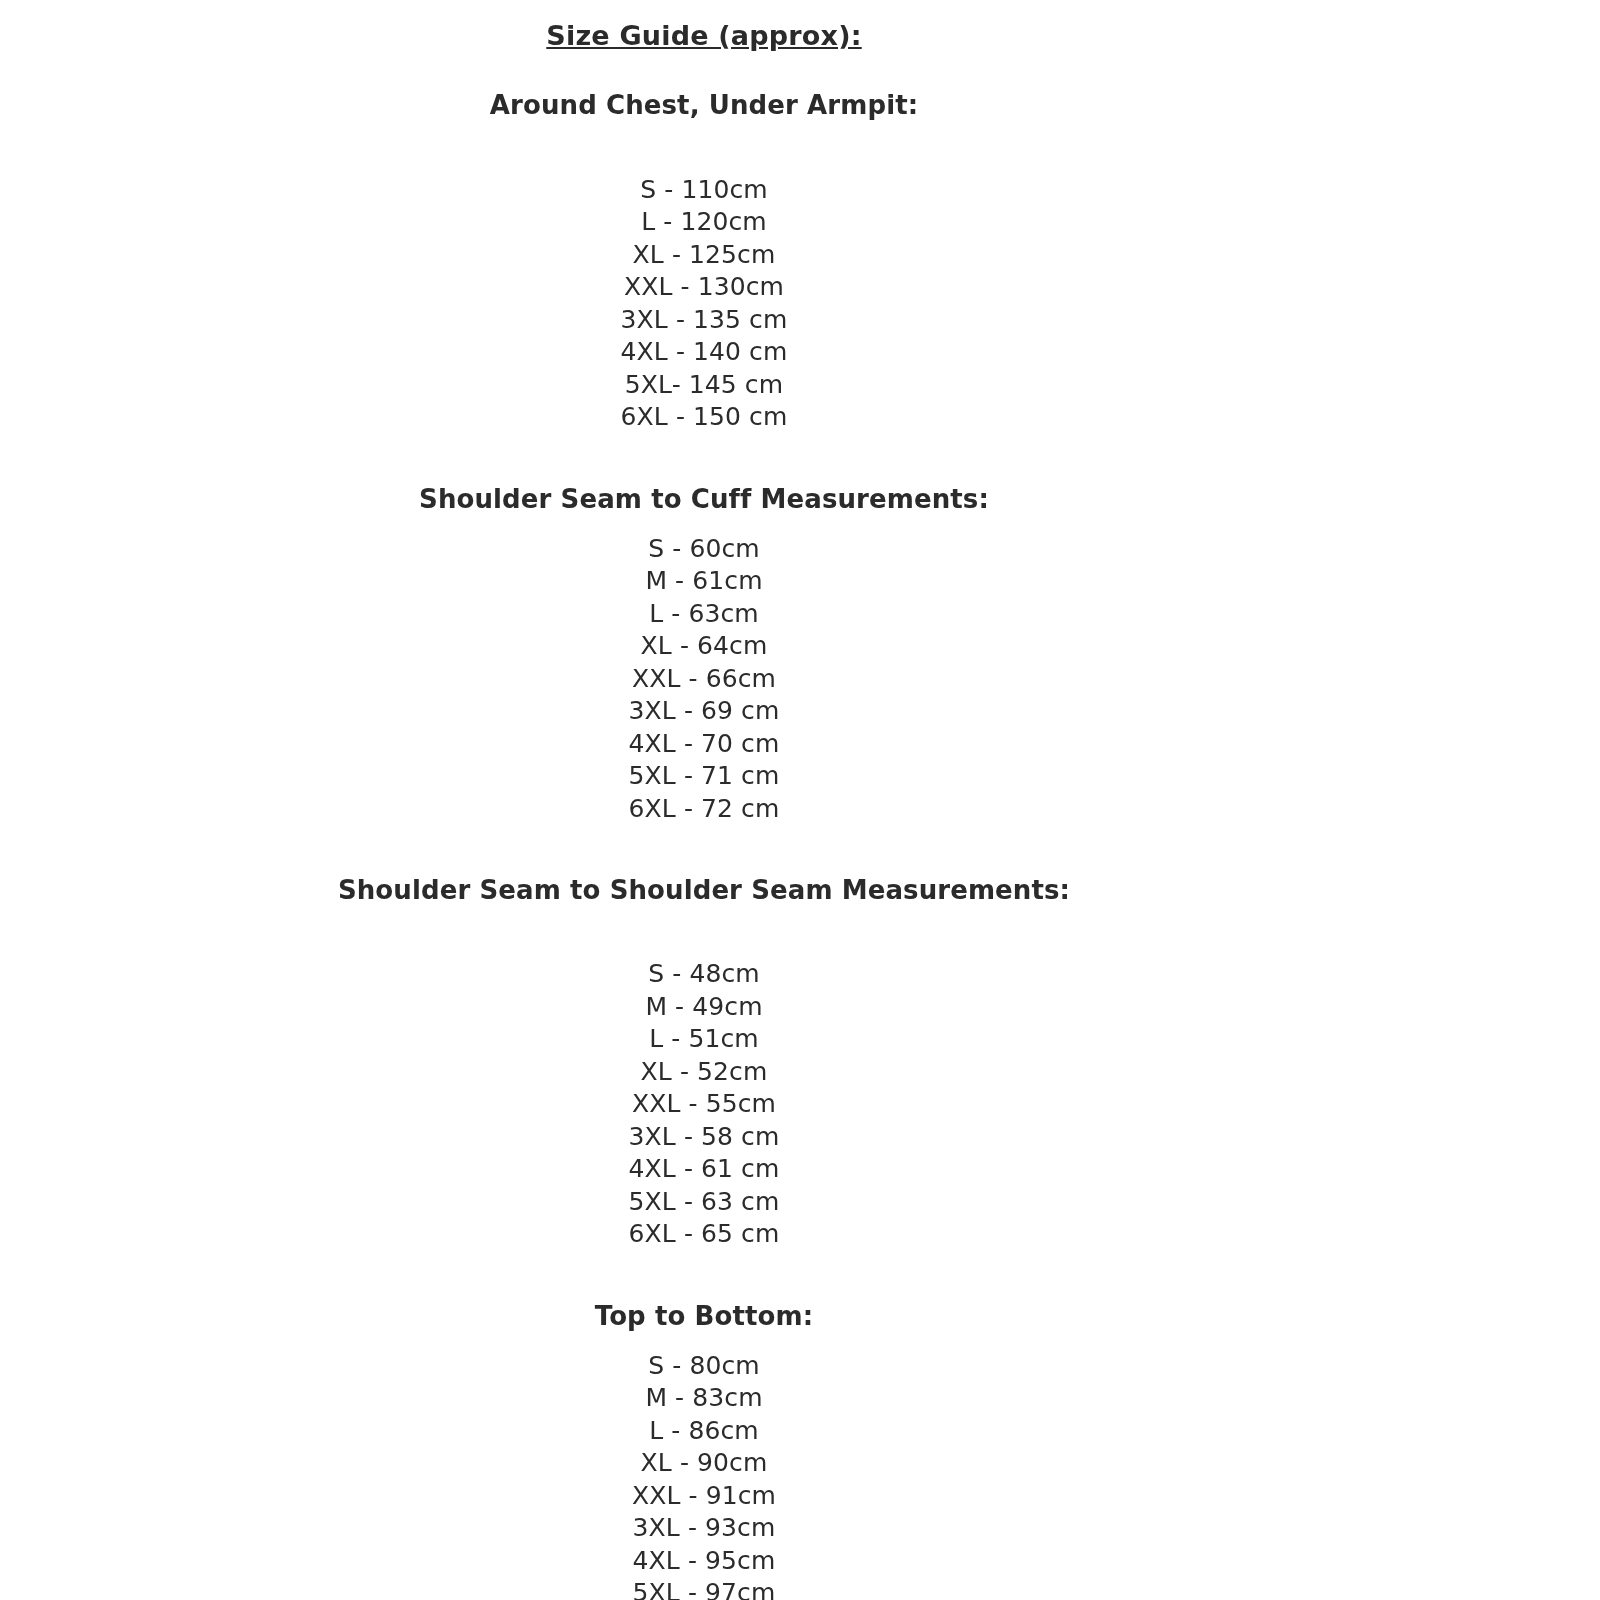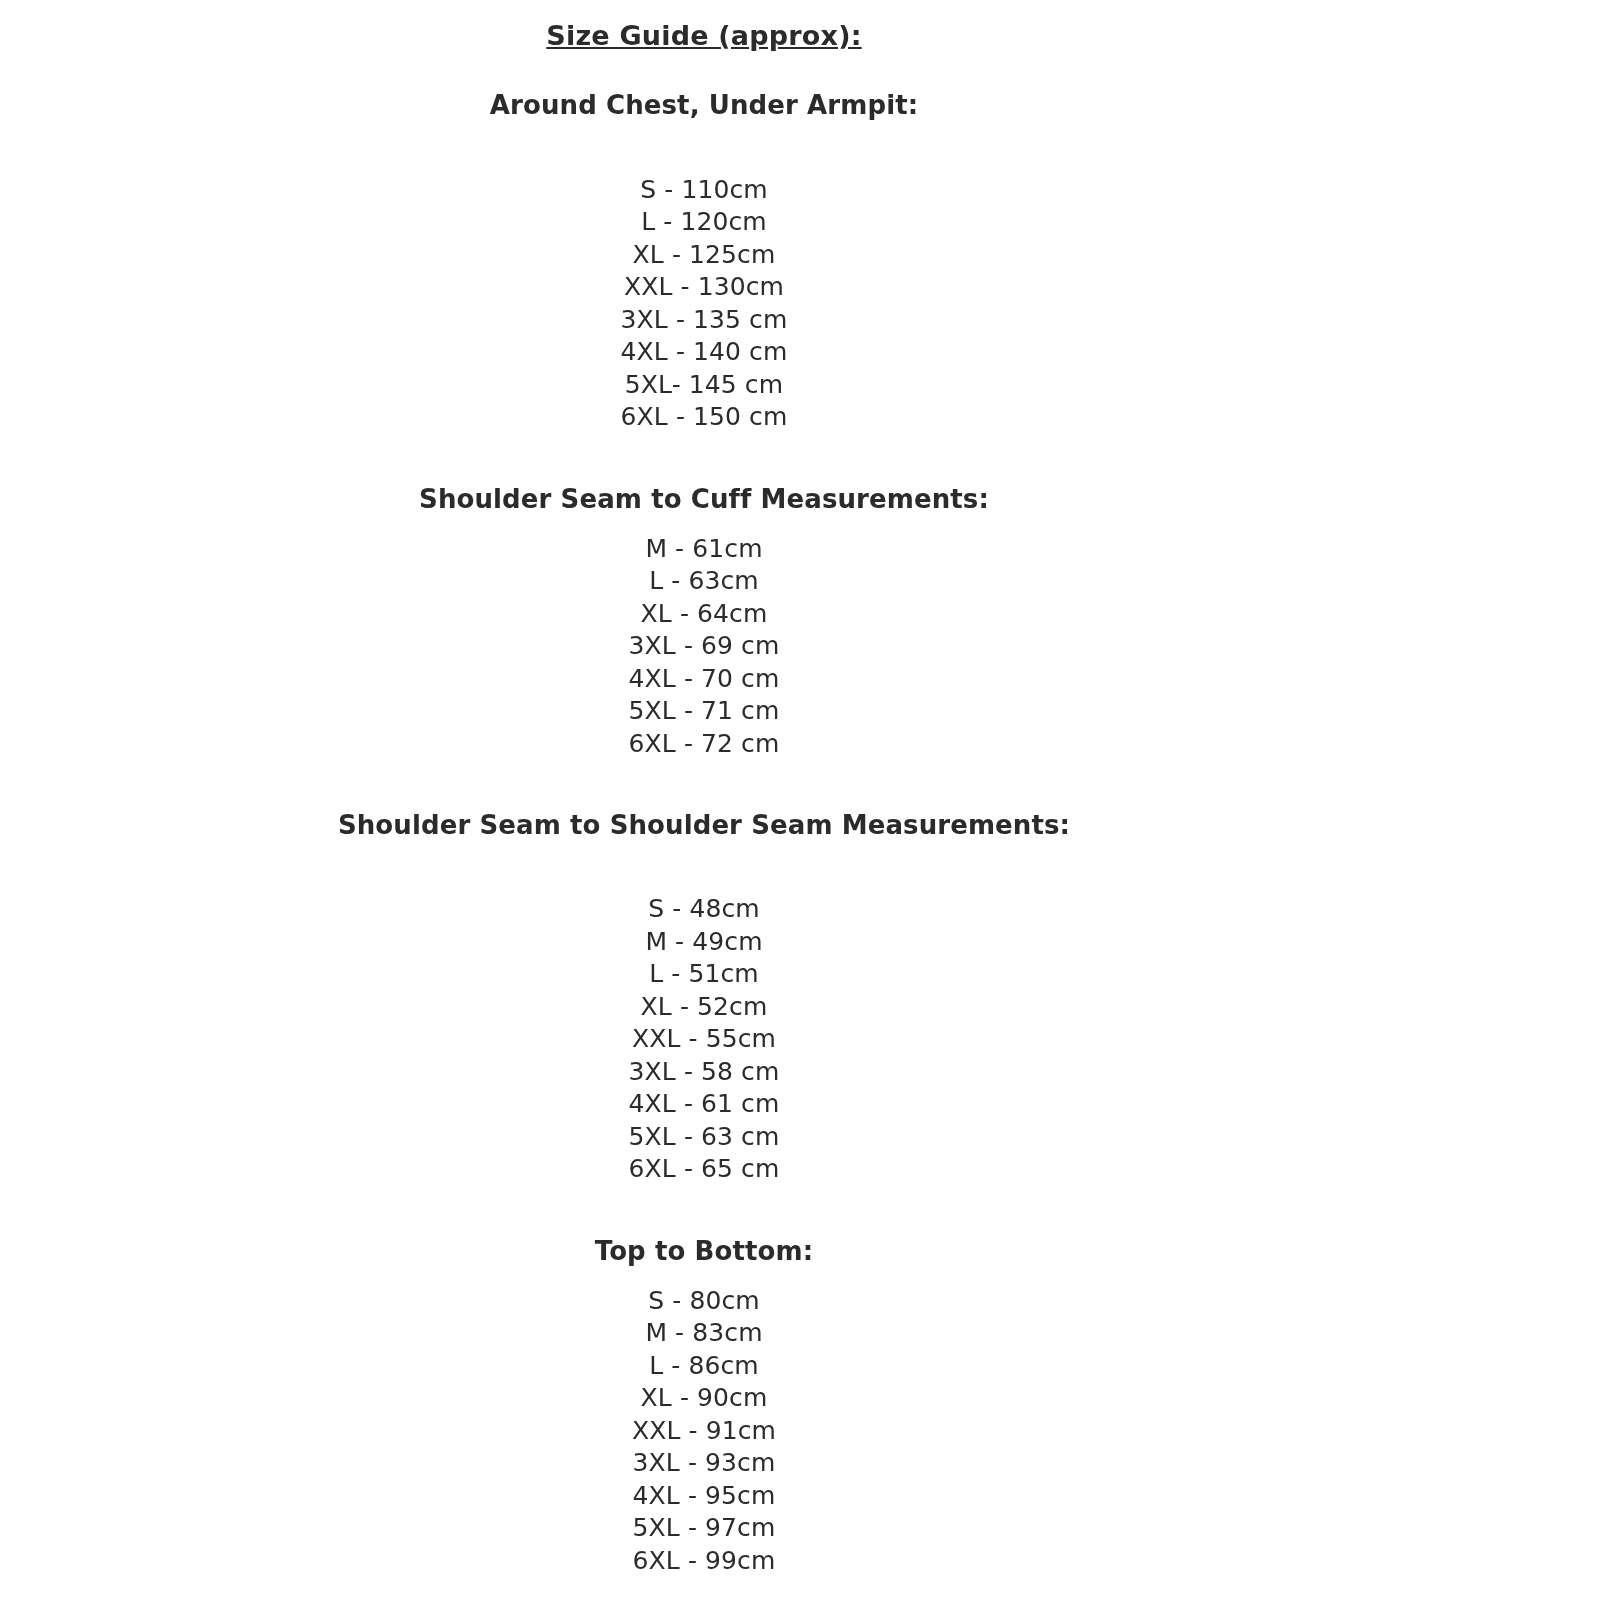--- a/index.html
+++ b/index.html
@@ -76,23 +76,25 @@
       <div class="row">5XL- 145 cm</div>
       <div class="row">6XL - 150 cm</div>
     </div>
   </div>
 
   <div class="section-gap-large"></div>
 
   <div class="section">
     <div class="section-heading">Shoulder Seam to Cuff Measurements:</div>
     <div class="rows">
+      <div class="row">S - 60cm</div>
       <div class="row">M - 61cm</div>
       <div class="row">L - 63cm</div>
       <div class="row">XL - 64cm</div>
+      <div class="row">XXL - 66cm</div>
       <div class="row">3XL - 69 cm</div>
       <div class="row">4XL - 70 cm</div>
       <div class="row">5XL - 71 cm</div>
       <div class="row">6XL - 72 cm</div>
     </div>
   </div>
 
   <div class="section-gap-large"></div>
 
   <div class="section">

